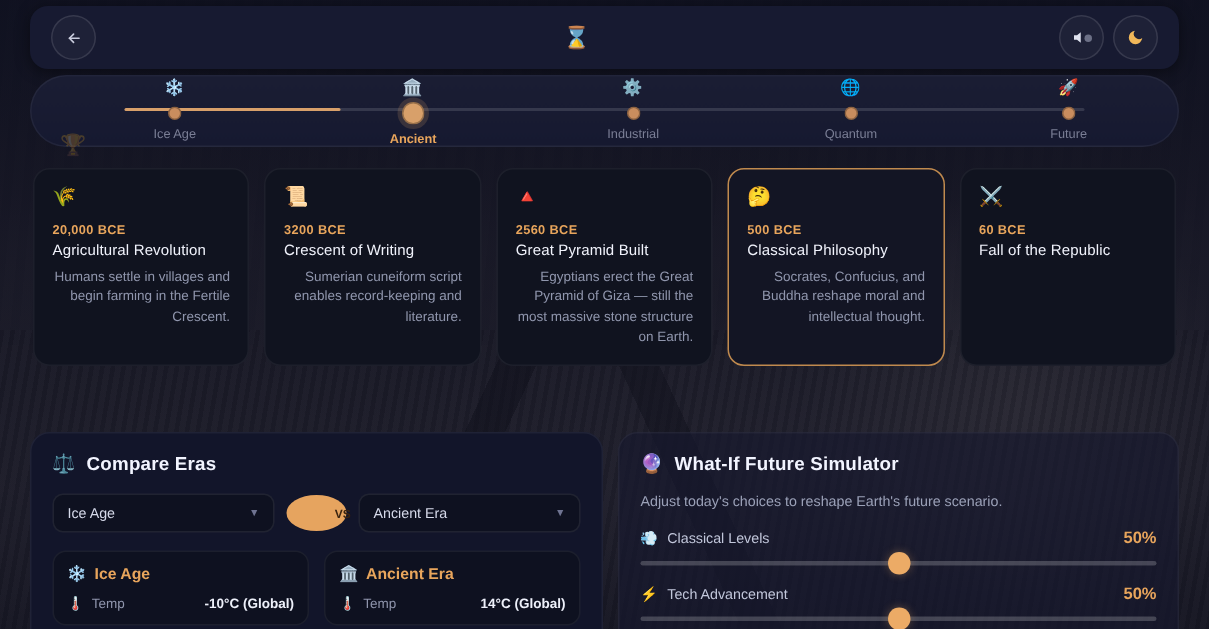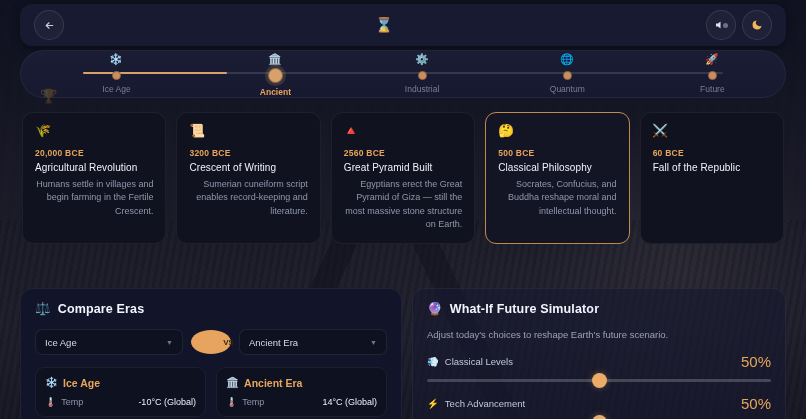--- a/index.html
+++ b/index.html
@@ -166,27 +166,27 @@
   }
   .cmp-card-h {
     display:flex; align-items:center; gap:5px;
     font-size:10.5px; font-weight:bold; color:#e8a55c;
   }
   .cmp-stat {
     margin-top:8px; display:flex; align-items:center;
     font-size:9px; color:#8f95ac;
   }
   .cmp-stat .lbl { display:flex; align-items:center; gap:5px; }
-  .cmp-stat .val { margin-left:auto; color:#edf0fa; font-weight:normal; }
+  .cmp-stat .val { margin-left:auto; color:#edf0fa; font-weight:bold; }
 
   
   .slider-block { margin-top:13px; }
   .slider-head { display:flex; align-items:center; font-size:9.5px; color:#c2c7db; }
   .slider-head .lbl { display:flex; align-items:center; gap:6px; }
-  .slider-head .pct { margin-left:auto; color:#e8a55c; font-weight:normal; font-size:15px; }
+  .slider-head .pct { margin-left:auto; color:#e8a55c; font-weight:bold; font-size:11px; }
   .slider-rail {
     position:relative; margin-top:9px; height:3px;
     background:rgba(255,255,255,.20); border-radius:3px;
   }
   .slider-knob {
     position:absolute; top:-6px; width:15px; height:15px; border-radius:50%;
     background:#ecab66; margin-left:-7.5px; cursor:pointer;
     box-shadow:0 0 6px rgba(236,171,102,.35);
   }
 </style>

